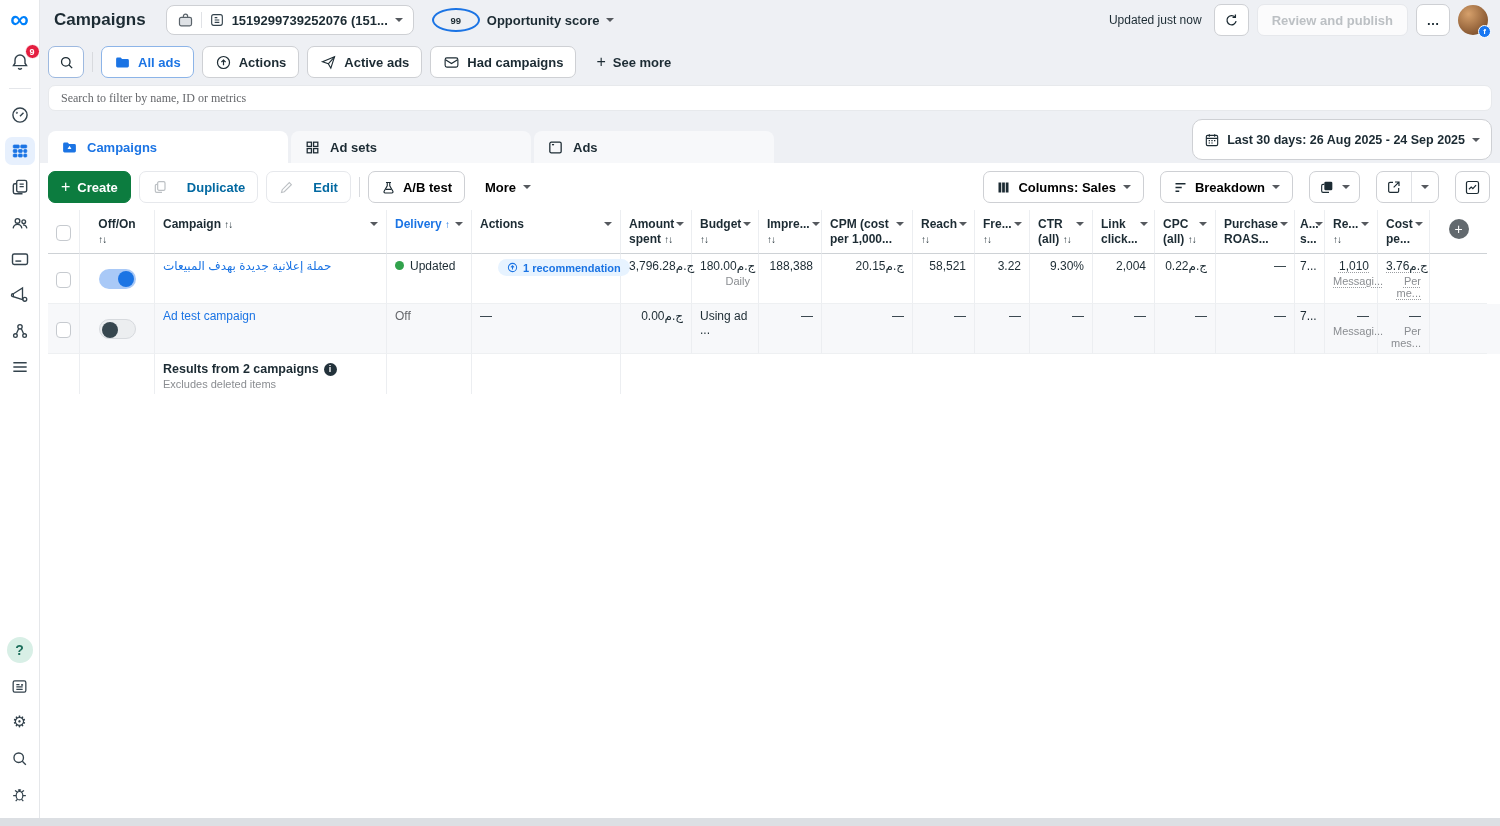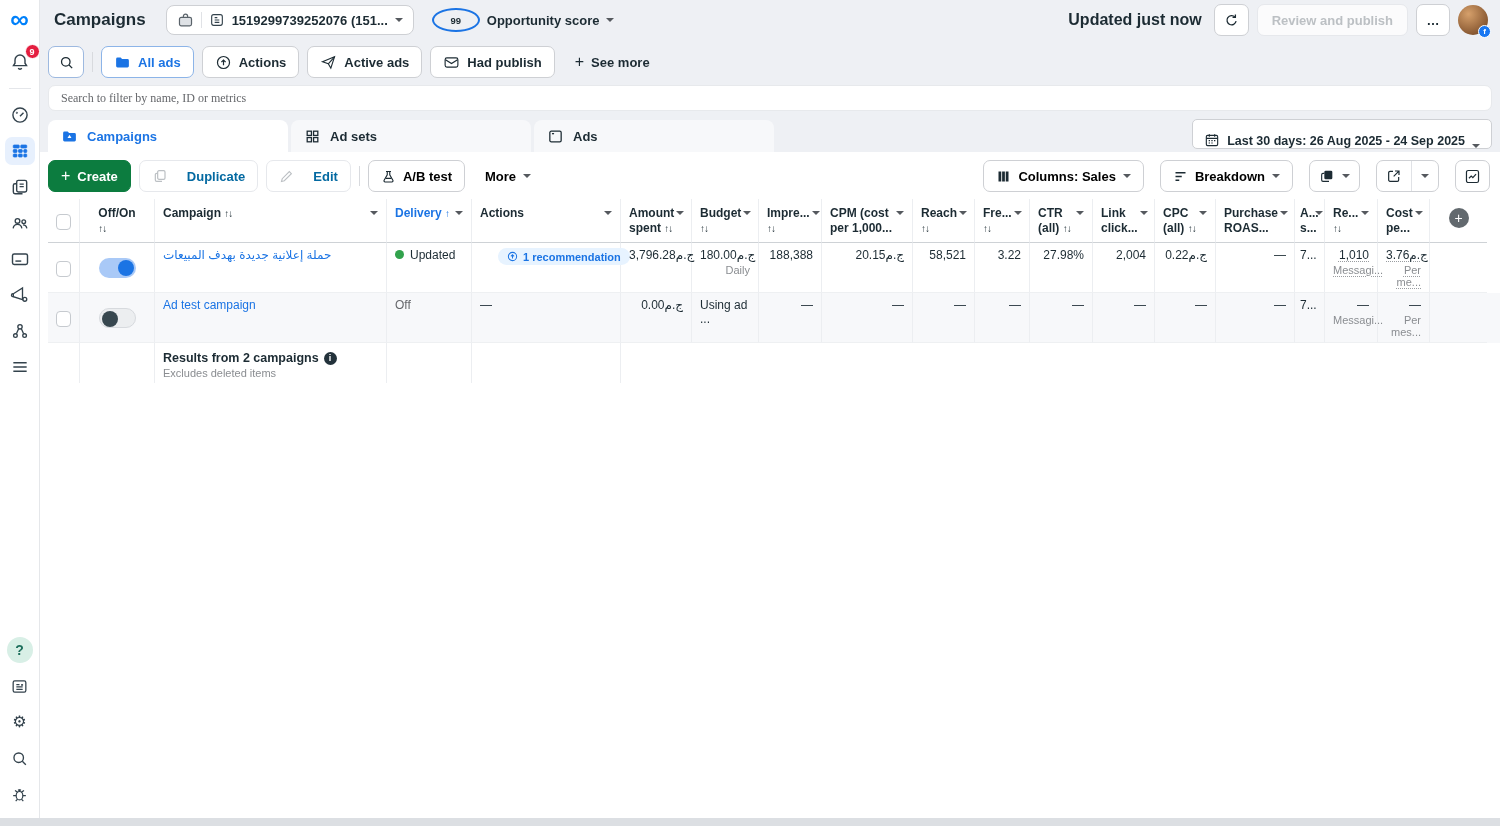--- a/index.html
+++ b/index.html
@@ -45,21 +45,21 @@
     margin-left:20px; height:30px; background:#fff; border:1px solid #ced0d4; border-radius:8px;
     display:flex; align-items:center; gap:7px; padding:0 10px; font-size:13px; font-weight:600; cursor:pointer;
   }
   .pill-sep { width:1px; height:16px; background:#e0e2e6; }
   .opp { margin-left:18px; display:flex; align-items:center; gap:7px; font-size:13px; font-weight:600; cursor:pointer; }
   .ring {
     width:48px; height:24px; border-radius:50%; border:2.5px solid #1b74e4;
     display:flex; align-items:center; justify-content:center; font-size:9.5px; font-weight:700;
   }
   .topbar-right { margin-left:auto; display:flex; align-items:center; gap:8px; }
-  .updated { font-size:16px; font-weight:700; margin-right:4px; }
+  .updated { font-size:12px; font-weight:400; margin-right:4px; }
   .icon-btn {
     height:32px; min-width:34px; background:#fff; border:1px solid #ced0d4; border-radius:7px;
     display:flex; align-items:center; justify-content:center; padding:0 8px; cursor:pointer; font-weight:700;
   }
   .review-btn {
     height:32px; background:#fbfbfc; border:1px solid #e6e8ec; border-radius:7px;
     color:#bcc0c4; font-size:13px; font-weight:700; padding:0 14px; cursor:default;
   }
   .avatar { width:30px; height:30px; border-radius:50%; position:relative; cursor:pointer;
     background:radial-gradient(circle at 35% 30%, #d6a06b, #8a5a33 70%, #5d3a1e); }
@@ -89,22 +89,22 @@
   .search-input::placeholder { color:#65676b; }
 
   
   .tabs-row { display:flex; align-items:flex-end; padding:4px 8px 0; gap:3px; }
   .tab {
     width:240px; height:32px; display:flex; align-items:center; gap:9px; padding:0 13px;
     border-radius:8px 8px 0 0; background:#f7f8fa; font-size:13px; font-weight:700; cursor:pointer;
   }
   .tab.active { background:#fff; color:#1b74e4; }
   .date-btn {
-    margin-left:auto; margin-bottom:3px; height:30px; background:#fff; border:1px solid #ced0d4; border-radius:5px;
-    display:flex; align-items:flex-end; gap:7px; padding:0 11px; font-size:12.5px; font-weight:600; cursor:pointer;
+    margin-left:auto; margin-bottom:3px; height:41px; background:#fff; border:1px solid #ced0d4; border-radius:10px;
+    display:flex; align-items:center; gap:7px; padding:0 11px; font-size:12.5px; font-weight:600; cursor:pointer;
   }
 
   
   .card { background:#fff; flex:1; display:flex; flex-direction:column; min-height:0; }
   .toolbar { display:flex; align-items:center; gap:8px; padding:8px 10px 7px 8px; }
   .btn {
     height:32px; display:flex; align-items:center; gap:7px; padding:0 12px;
     border-radius:7px; font-size:13px; font-weight:700; cursor:pointer; background:#fff;
     border:1px solid #ced0d4; white-space:nowrap;
   }
@@ -351,21 +351,21 @@
             <path d="M3.5 11l17-7-5.2 16-3.6-6.2L3.5 11z"></path>
             <path d="M11.7 13.8l8.8-9.8"></path>
           </svg>
         <span>Active ads</span>
       </div>
       <div class="chip">
         <svg class="ic" width="17" height="17" viewBox="0 0 24 24" fill="none" stroke="#1c2b33" stroke-width="1.6">
             <rect x="3" y="5.5" width="18" height="13" rx="2.5"></rect>
             <path d="M3.5 8l8.5 5.5L20.5 8"></path>
           </svg>
-        <span>Had publish</span>
+        <span>Had campaigns</span>
       </div>
       <div class="chip ghost">
         <span style="font-size:16px;font-weight:400">+</span>
         <span>See more</span>
       </div>
     </div>
 
     <div class="search-row">
       <input class="search-input" placeholder="Search to filter by name, ID or metrics" style="">
     </div>
@@ -627,21 +627,21 @@
           </div>
           <div class="td c5 num"><span>3,796.28ج.م</span></div>
           <div class="td c6 num">
               <div>180.00ج.م</div>
               <div class="sub">Daily</div>
             </div>
           <div class="td c7 num"><span>188,388</span></div>
           <div class="td c8 num"><span>20.15ج.م</span></div>
           <div class="td c9 num"><span>58,521</span></div>
           <div class="td c10 num"><span>3.22</span></div>
-          <div class="td c11 num"><span>27.98%</span></div>
+          <div class="td c11 num"><span>9.30%</span></div>
           <div class="td c12 num"><span>2,004</span></div>
           <div class="td c13 num"><span>0.22ج.م</span></div>
           <div class="td c14 num"><span>—</span></div>
           <div class="td c15" style="padding-left:5px"><span>7...</span></div>
           <div class="td c16 num">
               <div><span class="dotted">1,010</span></div>
               <div class="sub dotted">Messagi...</div>
             </div>
           <div class="td c17 num">
               <div><span class="dotted">3.76ج.م</span></div>

